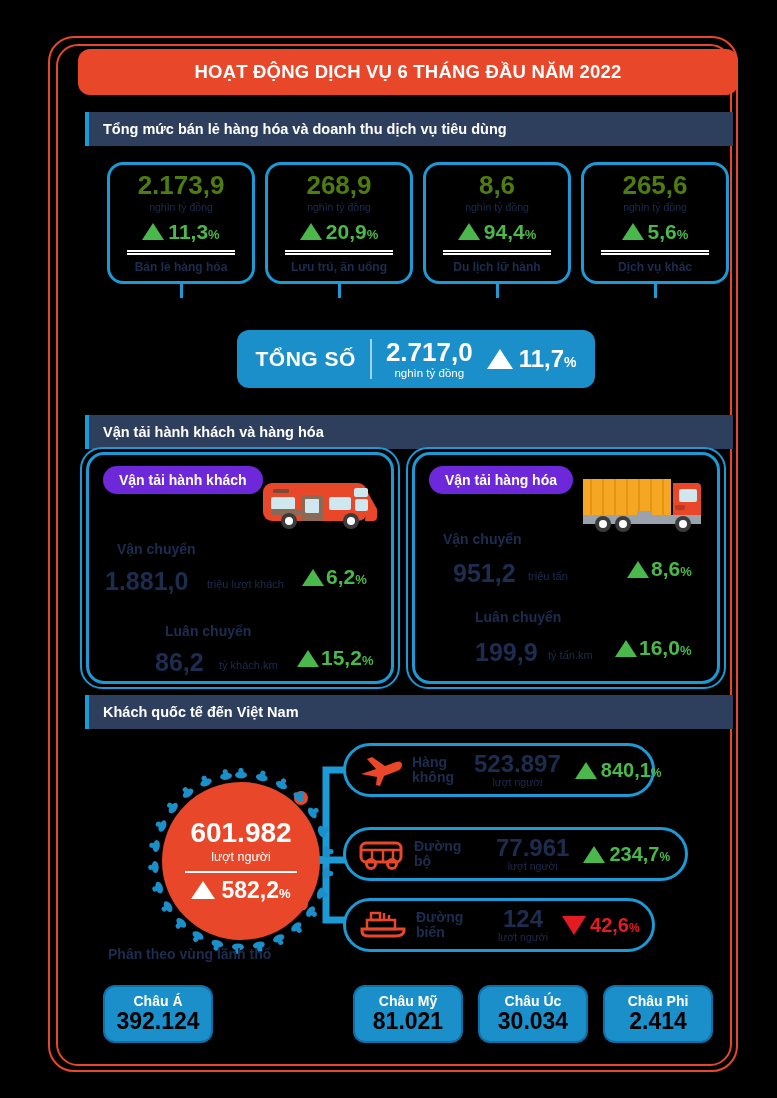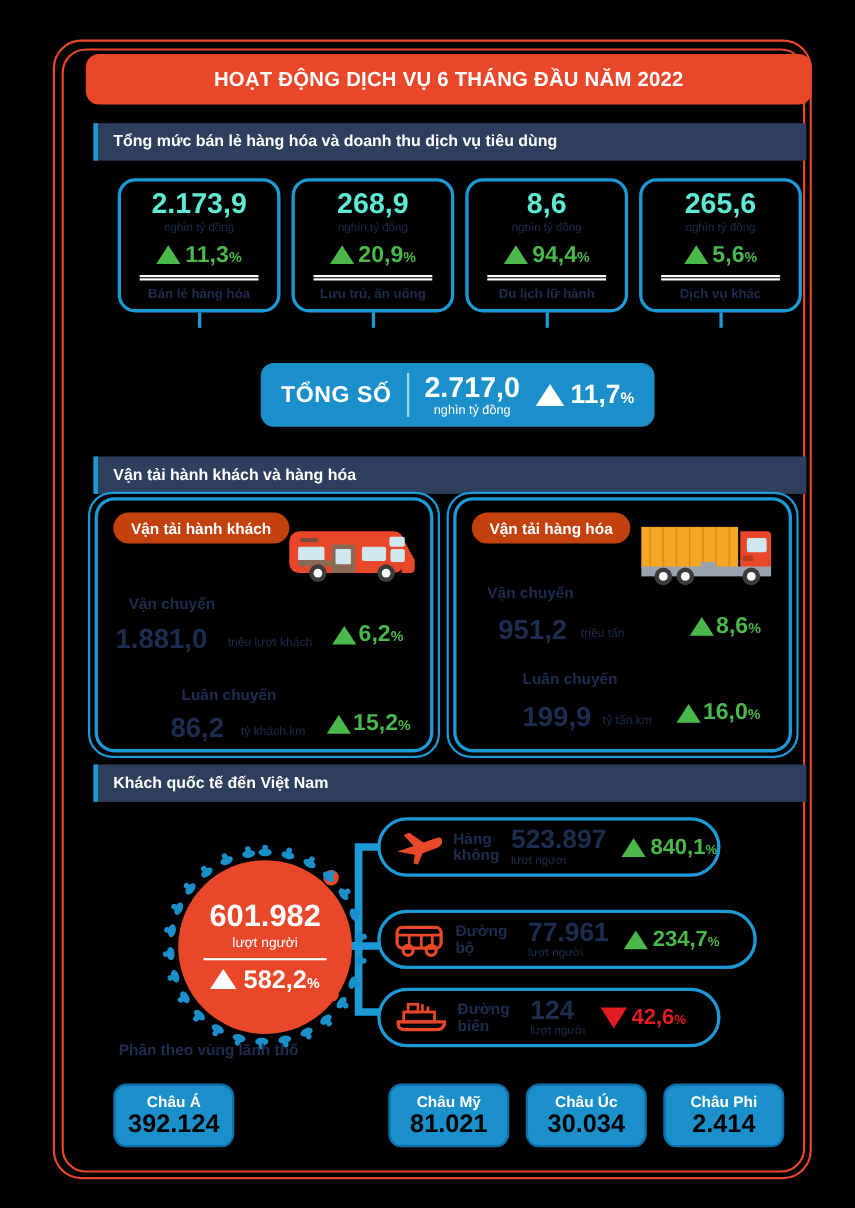--- a/index.html
+++ b/index.html
@@ -38,21 +38,21 @@
     border-left: 4px solid #1b9ad6;
   }
   .sec-head span { color: #fff; font-weight: bold; font-size: 14.5px; padding-left: 14px; }
 
   
   .card {
     position: absolute; top: 162px; width: 148px; height: 122px;
     border: 3px solid #1b9ad6; border-radius: 16px; background: #000;
     display: flex; flex-direction: column; align-items: center; justify-content: center;
   }
-  .card .big { font-size: 26px; font-weight: bold; color: #5eead4; line-height: 1.05; }
+  .card .big { font-size: 26px; font-weight: bold; color: #4d7c0f; line-height: 1.05; }
   .card .unit { font-size: 10.5px; color: #1d2d50; margin-top: 1px; }
   .card .pct-row { display: flex; align-items: center; gap: 4px; margin-top: 7px; }
   .tri-up {
     width: 0; height: 0; border-left: 11px solid transparent;
     border-right: 11px solid transparent; border-bottom: 17px solid #4bb84b;
   }
   .tri-down {
     width: 0; height: 0; border-left: 12px solid transparent;
     border-right: 12px solid transparent; border-top: 19px solid #e31b23;
   }
@@ -84,21 +84,21 @@
   .tp {
     position: absolute; top: 452px; height: 232px;
     border: 3px solid #1b9ad6; border-radius: 18px; background: #000;
   }
   .tp-outline {
     position: absolute; top: 447px; height: 242px;
     border: 2px solid #1b9ad6; border-radius: 22px;
   }
   .pill {
     position: absolute; left: 14px; top: 11px; height: 28px; padding: 0 16px;
-    background: #c2410c; border-radius: 14px;
+    background: #6d28d9; border-radius: 14px;
     display: flex; align-items: center;
   }
   .pill span { color: #fff; font-weight: bold; font-size: 14px; }
   .tp .sub { position: absolute; font-size: 14px; font-weight: bold; color: #1d2d50; }
   .tp .val { position: absolute; font-size: 25px; font-weight: bold; color: #1d2d50; }
   .tp .valunit { position: absolute; font-size: 11px; color: #1d2d50; }
   .tp .grow { position: absolute; display: flex; align-items: center; gap: 2px; }
   .tp .grow b { font-size: 21px; color: #4bb84b; }
   .tp .grow b i { font-style: normal; font-size: 13px; }
 
@@ -120,21 +120,21 @@
   .circle .c-pct span i { font-style: normal; font-size: 13px; }
 
   
   .mode {
     position: absolute; left: 343px; height: 54px;
     border: 3px solid #1b9ad6; border-radius: 27px; background: #000;
     display: flex; align-items: center; padding-left: 12px;
   }
   .mode .m-lab { font-size: 14px; font-weight: bold; color: #1d2d50; line-height: 1.08;
                  margin-left: 8px; width: 62px; }
-  .mode .m-num { display: flex; flex-direction: column; align-items: flex-start; margin-left: 4px; }
+  .mode .m-num { display: flex; flex-direction: column; align-items: center; margin-left: 20px; }
   .mode .m-num b { font-size: 24px; color: #1d2d50; line-height: 1; }
   .mode .m-num small { font-size: 10.5px; color: #1d2d50; }
   .mode .m-pct { display: flex; align-items: center; gap: 4px; margin-left: 14px; }
   .mode .m-pct b { font-size: 20px; color: #4bb84b; }
   .mode .m-pct b i { font-style: normal; font-size: 12px; }
   .mode .m-pct.down b { color: #e31b23; }
 
   
   .region-lab {
     position: absolute; left: 108px; top: 946px;

